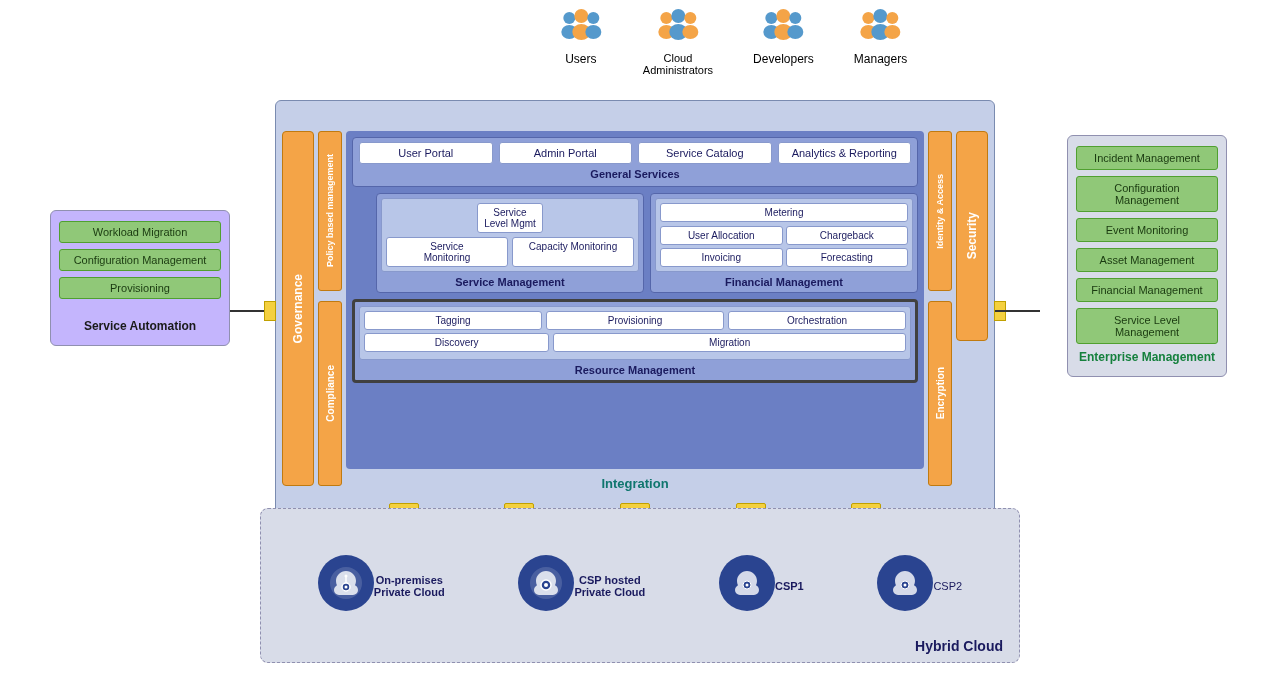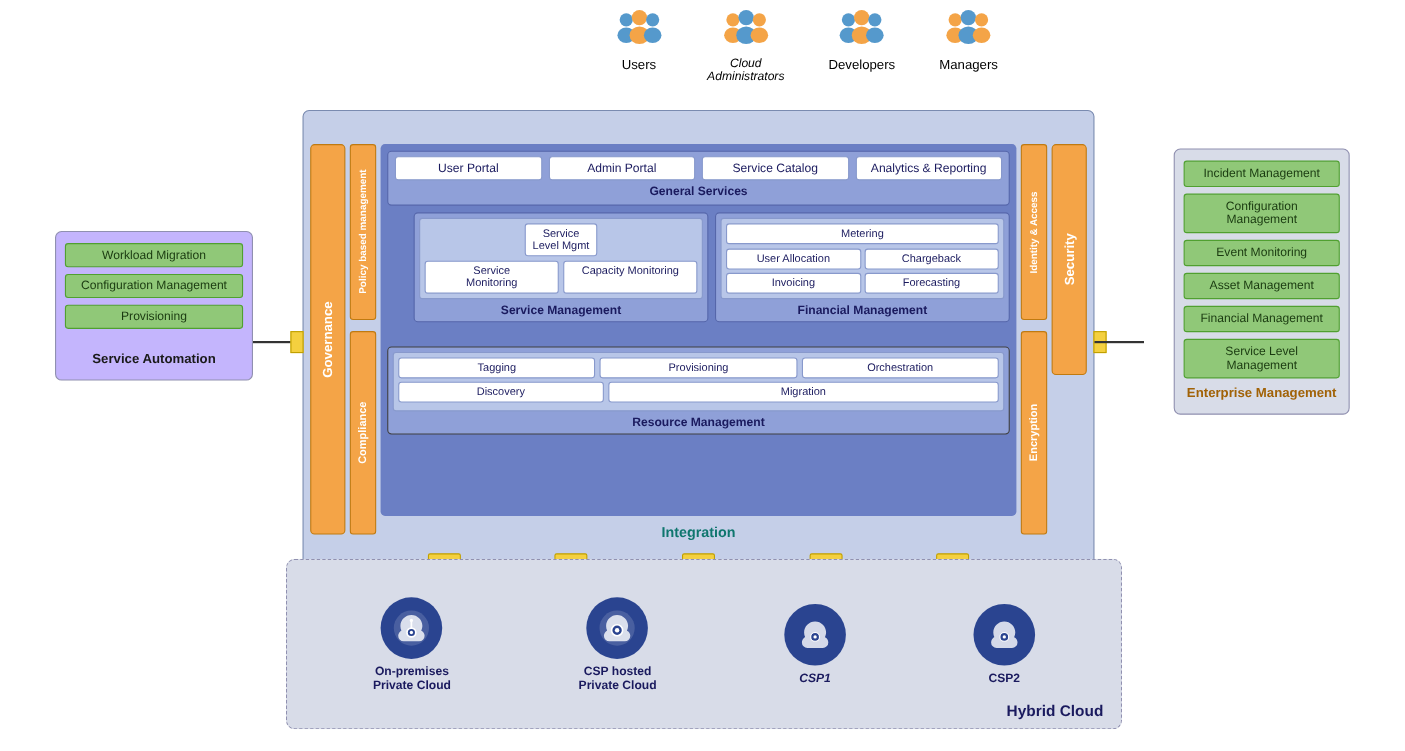--- a/index.html
+++ b/index.html
@@ -240,21 +240,21 @@
       font-size: 11px;
       font-weight: bold;
       color: #1a1a5e;
       margin-top: 2px;
     }
 
     
     .middle-row {
       display: flex;
       gap: 6px;
-      margin-bottom: 22px;
+      margin-bottom: 6px;
       padding-left: 24px;
     }
 
     .service-mgmt {
       flex: 1;
       background: #8fa0d8;
       border: 1px solid #5566aa;
       border-radius: 4px;
       padding: 4px;
     }
@@ -317,21 +317,21 @@
       color: #1a1a5e;
     }
     .fm-top {
       text-align: center;
       margin-bottom: 4px;
     }
 
     
     .resource-mgmt {
       background: #8fa0d8;
-      border: 1px solid #404040;
+      border: 3px solid #404040;
       border-radius: 4px;
       padding: 4px;
     }
     .rm-inner {
       background: #b8c6e8;
       border: 1px solid #8899cc;
       border-radius: 3px;
       padding: 4px;
       margin-bottom: 4px;
     }
@@ -446,21 +446,21 @@
       padding: 5px 8px;
       font-size: 11px;
       text-align: center;
       color: #1a3a10;
       margin-bottom: 6px;
     }
     .em-title {
       text-align: center;
       font-size: 12px;
       font-weight: bold;
-      color: #a16207;
+      color: #15803d;
       margin-top: 4px;
     }
 
     
     .hybrid-cloud {
       position: absolute;
       bottom: 20px;
       left: 260px;
       width: 760px;
       height: 155px;
@@ -479,21 +479,21 @@
 
     .cloud-nodes {
       display: flex;
       justify-content: space-around;
       align-items: center;
       padding: 12px 20px;
       height: 100%;
     }
     .cloud-node {
       display: flex;
-      flex-direction: column;
+      flex-direction: row;
       align-items: center;
       font-size: 11px;
       text-align: center;
       color: #1a1a5e;
     }
     .cloud-circle {
       width: 56px;
       height: 56px;
       background: #2a4490;
       border-radius: 50%;
@@ -544,21 +544,21 @@
 
     <div class="persona">
       <svg class="persona-icon" viewBox="0 0 44 40">
         <circle cx="10" cy="10" r="6" fill="#f4a447"></circle>
         <ellipse cx="10" cy="24" rx="8" ry="7" fill="#f4a447"></ellipse>
         <circle cx="22" cy="8" r="7" fill="#5599cc"></circle>
         <ellipse cx="22" cy="24" rx="9" ry="8" fill="#5599cc"></ellipse>
         <circle cx="34" cy="10" r="6" fill="#f4a447"></circle>
         <ellipse cx="34" cy="24" rx="8" ry="7" fill="#f4a447"></ellipse>
       </svg>
-      <span style="white-space:pre-line; font-size:11px;font-style:italic;">Cloud
+      <span style="white-space:pre-line; font-size:11px;">Cloud
 Administrators</span>
     </div>
 
     <div class="persona">
       <svg class="persona-icon" viewBox="0 0 44 40">
         <circle cx="10" cy="10" r="6" fill="#5599cc"></circle>
         <ellipse cx="10" cy="24" rx="8" ry="7" fill="#5599cc"></ellipse>
         <circle cx="22" cy="8" r="7" fill="#f4a447"></circle>
         <ellipse cx="22" cy="24" rx="9" ry="8" fill="#f4a447"></ellipse>
         <circle cx="34" cy="10" r="6" fill="#5599cc"></circle>
@@ -742,31 +742,31 @@
       </div>
 
       <div class="cloud-node">
         <div class="cloud-circle">
           <svg viewBox="0 0 36 36" fill="none">
             <path d="M18 6C12.48 6 8 10.48 8 16c0 1.5.34 2.92.93 4.19C7.36 21.18 6 22.95 6 25a5 5 0 005 5h14a5 5 0 005-5c0-2.05-1.24-3.82-3.06-4.63C27.59 18.8 28 17.44 28 16c0-5.52-4.48-10-10-10z" fill="#fff" fill-opacity="0.8"></path>
             <circle cx="18" cy="20" r="4" fill="#2a4490" stroke="#fff" stroke-width="1"></circle>
             <circle cx="18" cy="20" r="1.5" fill="#fff"></circle>
           </svg>
         </div>
-        <span style="font-size:11px; font-weight:bold;font-style:italic;">CSP1</span>
+        <span style="font-size:11px; font-weight:bold;">CSP1</span>
       </div>
 
       <div class="cloud-node">
         <div class="cloud-circle">
           <svg viewBox="0 0 36 36" fill="none">
             <path d="M18 6C12.48 6 8 10.48 8 16c0 1.5.34 2.92.93 4.19C7.36 21.18 6 22.95 6 25a5 5 0 005 5h14a5 5 0 005-5c0-2.05-1.24-3.82-3.06-4.63C27.59 18.8 28 17.44 28 16c0-5.52-4.48-10-10-10z" fill="#fff" fill-opacity="0.8"></path>
             <circle cx="18" cy="20" r="4" fill="#2a4490" stroke="#fff" stroke-width="1"></circle>
             <circle cx="18" cy="20" r="1.5" fill="#fff"></circle>
           </svg>
         </div>
-        <span style="font-size:11px; font-weight:bold;">CSP2</span>
+        <span style="font-size:11px; font-weight:normal;">CSP2</span>
       </div>
 
 
     </div>
   </div>
 
 </div>
 
 </body></html>

